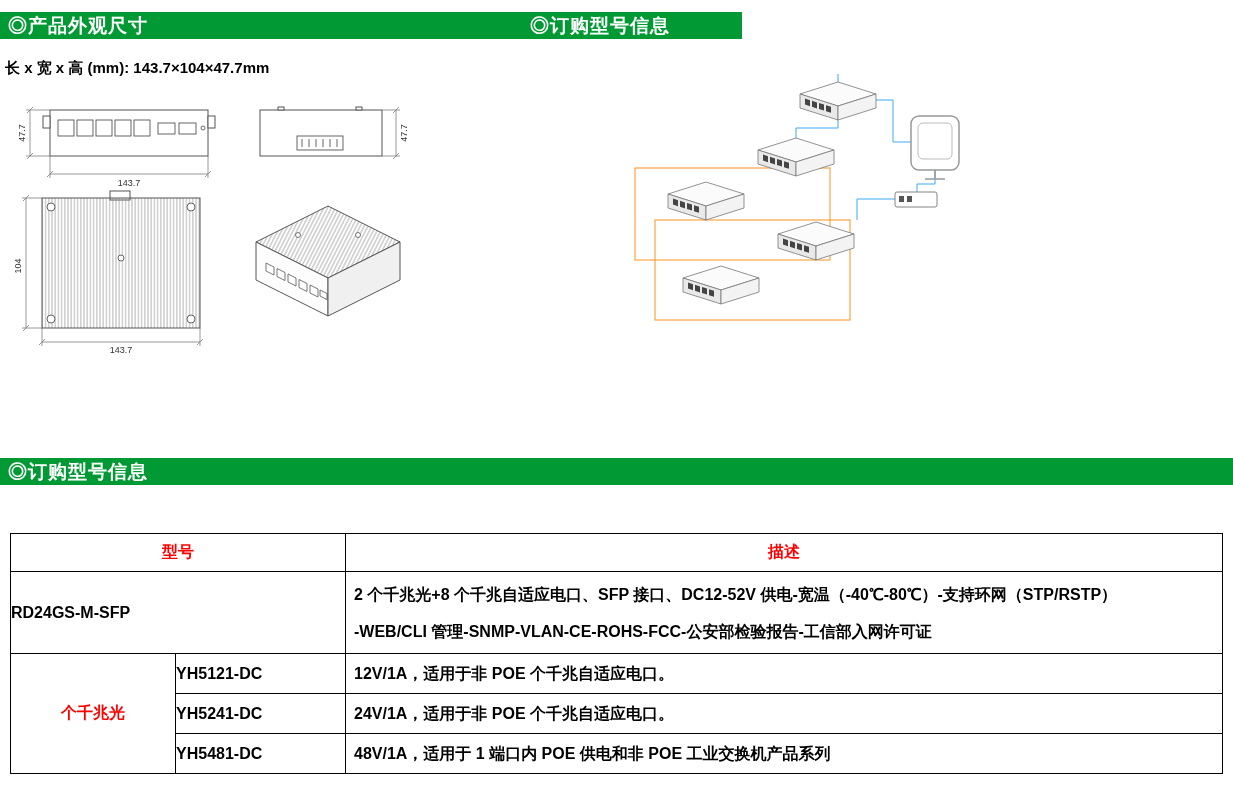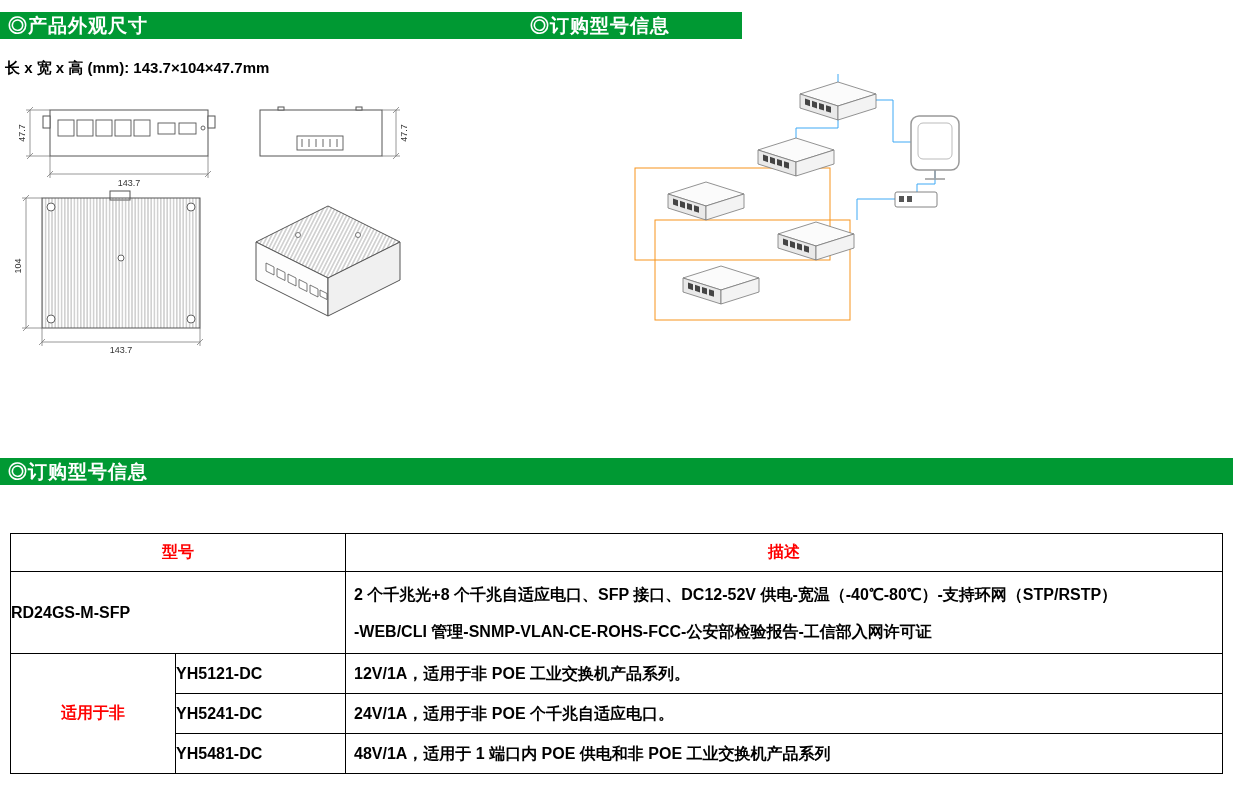--- a/index.html
+++ b/index.html
@@ -217,24 +217,24 @@
         <td class="th">描述</td>
       </tr>
       <tr style="height:82px">
         <td colspan="2" class="model">RD24GS-M-SFP</td>
         <td class="desc">
           <div>2 个千兆光+8 个千兆自适应电口、SFP 接口、DC12-52V 供电-宽温（-40℃-80℃）-支持环网（STP/RSTP）</div>
           <div>-WEB/CLI 管理-SNMP-VLAN-CE-ROHS-FCC-公安部检验报告-工信部入网许可证</div>
         </td>
       </tr>
       <tr class="arow" style="height:40px">
-        <td rowspan="3" class="group">适用于非</td>
+        <td rowspan="3" class="group">个千兆光</td>
         <td class="model">YH5121-DC</td>
         <td class="desc">
-          <div>12V/1A，适用于非 POE 工业交换机产品系列。</div>
+          <div>12V/1A，适用于非 POE 个千兆自适应电口。</div>
         </td>
       </tr>
       <tr class="arow" style="height:40px">
         <td class="model">YH5241-DC</td>
         <td class="desc">
           <div>24V/1A，适用于非 POE 个千兆自适应电口。</div>
         </td>
       </tr>
       <tr class="arow" style="height:40px">
         <td class="model">YH5481-DC</td>

